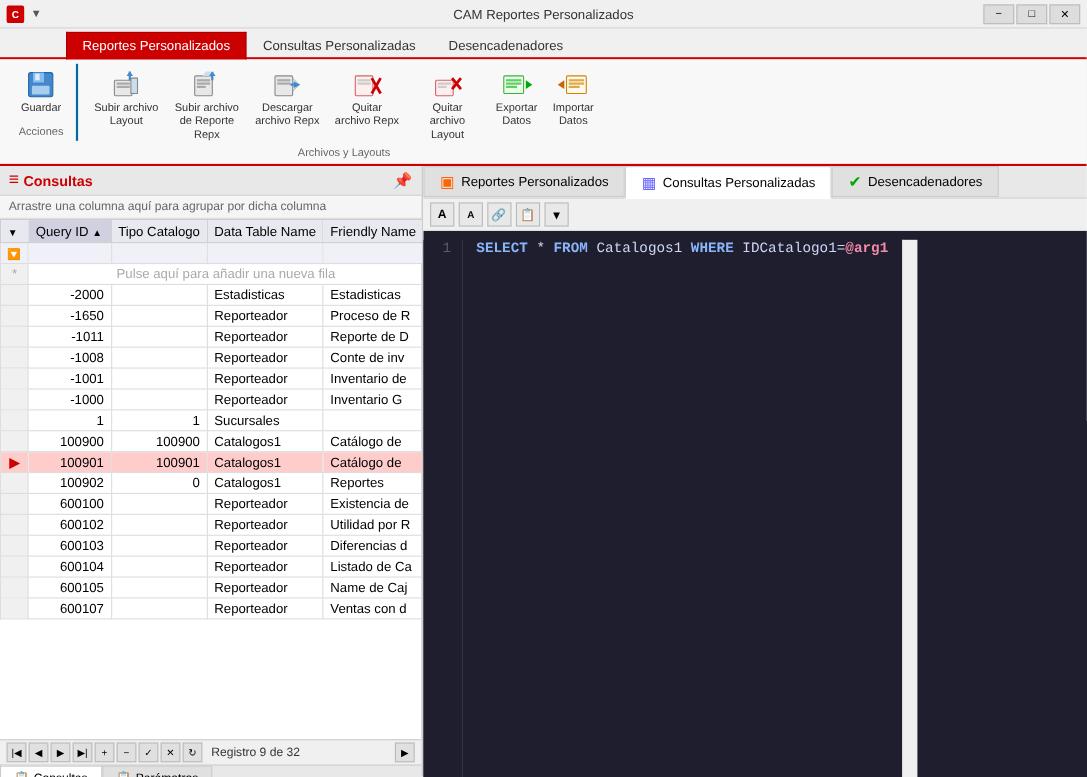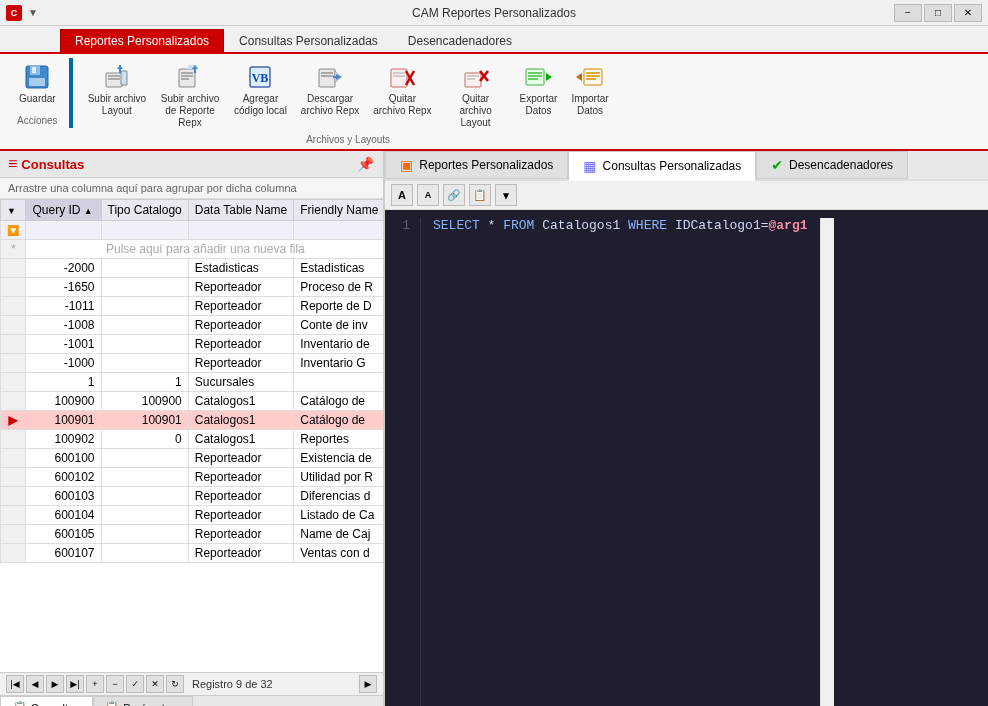--- a/index.html
+++ b/index.html
@@ -54,21 +54,21 @@
       border-bottom: 2px solid #cc0000;
       padding: 4px 6px 2px 6px;
       display: flex;
       align-items: flex-start;
       gap: 2px;
     }
     .ribbon-group {
       display: flex;
       flex-direction: column;
       align-items: center;
-      border-right: 4px solid #0369a1;
+      border-right: 2px solid #0369a1;
       padding: 0 8px 2px 8px;
       min-height: 70px;
     }
     .ribbon-group:last-child { border-right: none; }
     .ribbon-group-items {
       display: flex;
       gap: 4px;
       flex: 1;
       align-items: flex-start;
     }
@@ -291,21 +291,21 @@
       user-select: none;
       border-right: 1px solid #313244;
       min-width: 36px;
       text-align: right;
       background: #1e1e2e;
     }
     .sql-code {
       padding: 0 12px;
       white-space: pre;
     }
-    .sql-kw { color: #89b4fa; font-weight: normal; }
+    .sql-kw { color: #89b4fa; font-weight: bold; }
     .sql-param { color: #f38ba8; font-weight: bold; }
 
     
     .right-scrollbar {
       width: 14px;
       background: #f0f0f0;
       border-left: 1px solid #ddd;
     }
 
     .push-pin { font-size: 14px; cursor: pointer; }
@@ -381,29 +381,20 @@
             <rect x="5" y="12" width="12" height="2" fill="#aaa"></rect>
             <rect x="5" y="15" width="8" height="2" fill="#aaa"></rect>
             <polygon points="13,2 21,2 18,6 10,6" fill="#ccddee"></polygon>
             <polygon points="16,1 22,1 19,-3" fill="#4488cc" transform="translate(0,5)"></polygon>
             <line x1="19" y1="1" x2="19" y2="8" stroke="#4488cc" stroke-width="2" transform="translate(0,2)"></line>
           </svg>
         </div>
         <div class="ribbon-btn-label">Subir archivo<br>de Reporte Repx</div>
       </div>
 
-      <div class="ribbon-btn">
-        <div class="ribbon-btn-icon">
-          <svg width="28" height="28" viewBox="0 0 28 28">
-            <rect x="4" y="4" width="20" height="20" rx="2" fill="#ddeeff" stroke="#4466aa" stroke-width="1.5"></rect>
-            <text x="14" y="19" text-anchor="middle" font-size="12" font-weight="bold" fill="#0044cc" font-family="serif">VB</text>
-          </svg>
-        </div>
-        <div class="ribbon-btn-label">Agregar<br>código local</div>
-      </div>
 
       <div class="ribbon-btn">
         <div class="ribbon-btn-icon">
           <svg width="28" height="28" viewBox="0 0 28 28">
             <rect x="3" y="6" width="16" height="18" rx="1" fill="#e8e8e8" stroke="#888" stroke-width="1"></rect>
             <rect x="5" y="9" width="12" height="2" fill="#aaa"></rect>
             <rect x="5" y="12" width="12" height="2" fill="#aaa"></rect>
             <polygon points="19,8 25,14 19,20" fill="#ccddee" stroke="#888" stroke-width="0.5"></polygon>
             <line x1="17" y1="14" x2="23" y2="14" stroke="#4488cc" stroke-width="2"></line>
             <polygon points="20,11 26,14 20,17" fill="#4488cc"></polygon>

